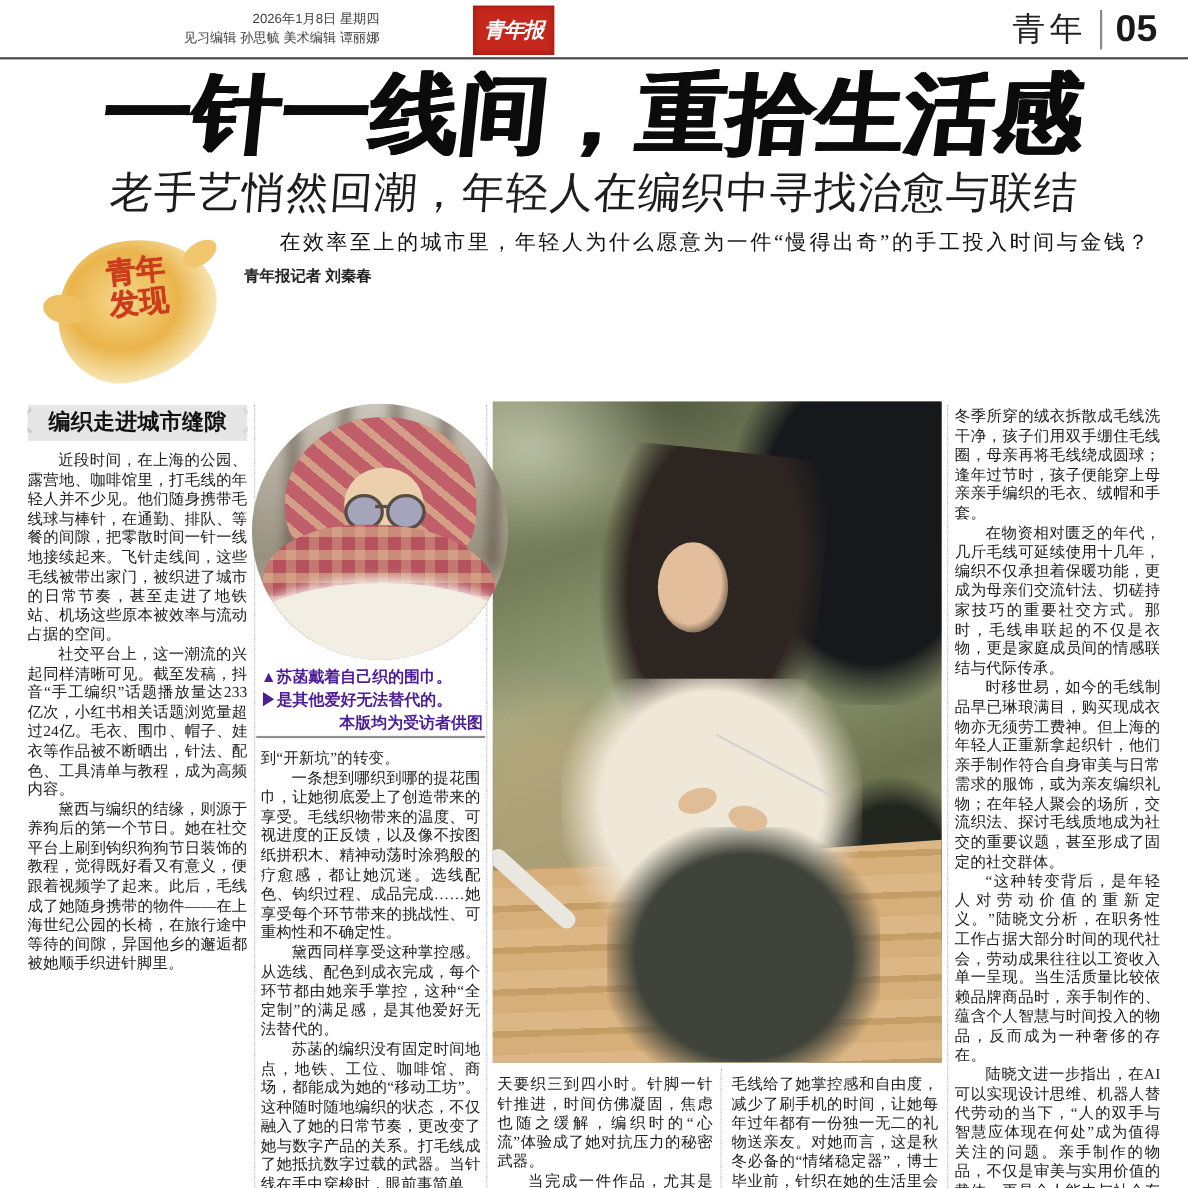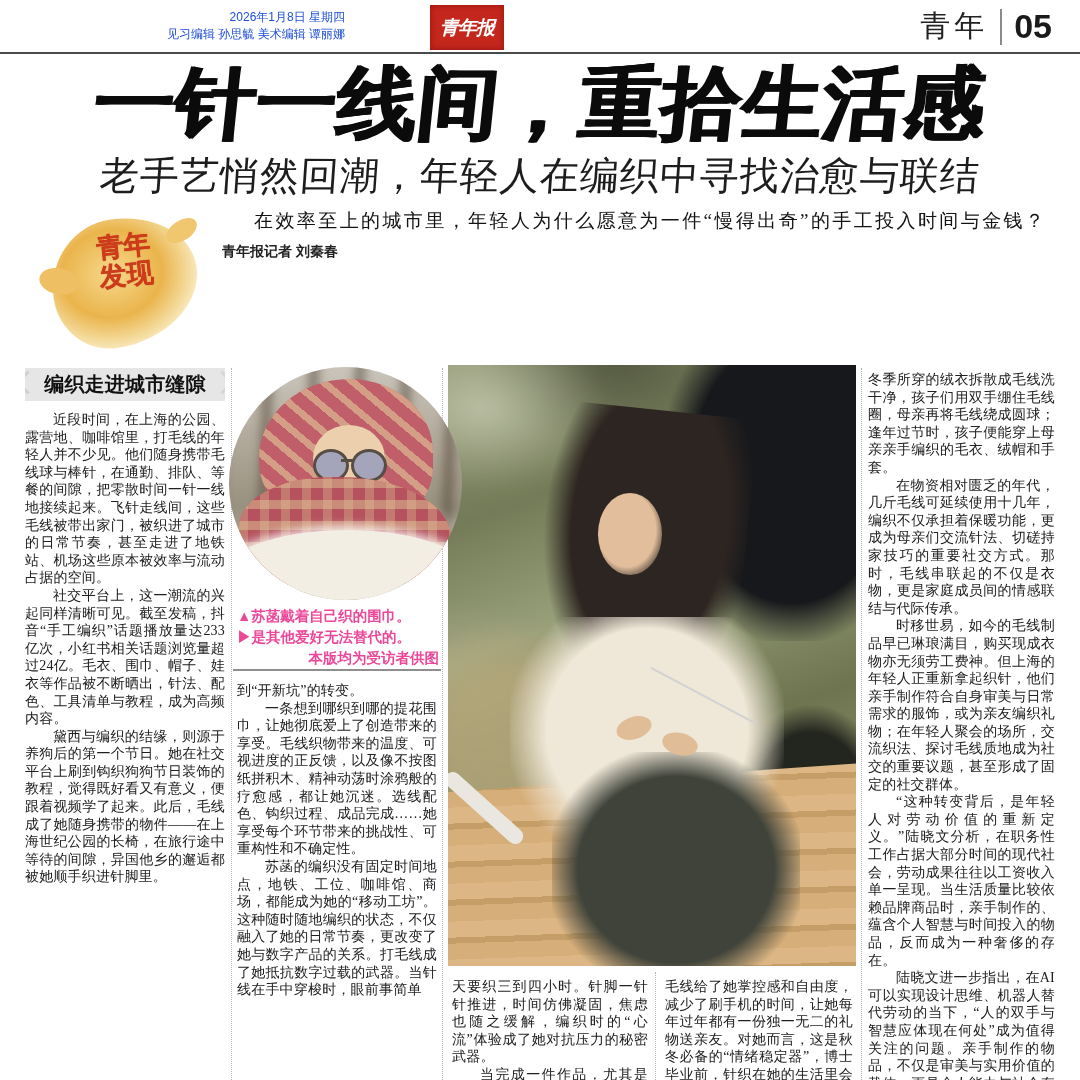--- a/index.html
+++ b/index.html
@@ -2,21 +2,21 @@
 <html><head>
 <meta charset="utf-8">
 <style>
   html,body { margin:0; padding:0; }
   .page {
     position:relative; width:1080px; height:1080px; background:#ffffff;
     overflow:hidden; font-family:"Liberation Serif", serif; color:#1c1c1c;
   }
   
   .date-block { position:absolute; left:0; top:9px; width:345px; text-align:right;
-    font-size:12px; line-height:17px; color:#1d4ed8; font-family:"Liberation Sans",sans-serif; }
+    font-size:12px; line-height:17px; color:#404040; font-family:"Liberation Sans",sans-serif; }
   .masthead-logo { position:absolute; left:430px; top:5px; width:74px; height:45px;
     background:#c4271c; color:#fff; display:flex; align-items:center; justify-content:center;
     font-family:"Liberation Serif",serif; font-style:italic; font-weight:bold; font-size:19px;
     letter-spacing:-1px; box-shadow:inset 0 0 6px rgba(120,10,5,.6); }
   .page-corner { position:absolute; right:28px; top:6px; display:flex; align-items:center; gap:12px; }
   .section-label { font-size:30px; letter-spacing:4px; color:#222; }
   .corner-divider { width:2px; height:36px; background:#8a8a8a; }
   .page-number { font-size:34px; font-weight:bold; color:#1a1a1a; font-family:"Liberation Sans",sans-serif; }
   .header-rule { position:absolute; left:0; top:52px; width:1080px; height:2px; background:#4a4a4a; }
 
@@ -59,21 +59,21 @@
   .section-banner { position:relative; height:33px; background:#e6e6e6; margin-bottom:10px;
     display:flex; align-items:center; justify-content:center;
     font-family:"Liberation Sans",sans-serif; font-weight:bold; font-size:20px; color:#111; }
   .section-banner::before { content:""; position:absolute; left:-6px; top:6px; width:14px; height:14px;
     border-left:3px solid #cfcfcf; border-bottom:3px solid #cfcfcf; transform:rotate(45deg); }
   .section-banner::after { content:""; position:absolute; right:-6px; top:6px; width:14px; height:14px;
     border-right:3px solid #d6d6d6; border-top:3px solid #d6d6d6; transform:rotate(45deg); }
 
   
   .caption-block { position:absolute; left:237px; top:606px; width:202px;
-    font-family:"Liberation Sans",sans-serif; font-weight:bold; font-size:14.5px; line-height:21px; color:#ec4899; }
+    font-family:"Liberation Sans",sans-serif; font-weight:bold; font-size:14.5px; line-height:21px; color:#4c1d95; }
   .caption-credit { text-align:right; }
   .caption-rule { position:absolute; left:233px; top:669px; width:208px; height:2px; background:#8f8f8f; }
 
   
   .photo-circle { position:absolute; left:229px; top:367px; width:233px; height:233px;
     border-radius:50%; overflow:hidden; z-index:3;
     background:linear-gradient(180deg,#cac5bb 0%,#b2aa9c 30%,#98917f 60%,#c4bcab 100%); }
   .pc-trees { position:absolute; inset:-12px;
     background:repeating-linear-gradient(92deg, rgba(74,60,46,.5) 0 11px, rgba(0,0,0,0) 11px 46px);
     filter:blur(5px); }
@@ -194,20 +194,21 @@
   <div class="caption-block">
     <div>▲苏菡戴着自己织的围巾。</div>
     <div>▶是其他爱好无法替代的。</div>
     <div class="caption-credit">本版均为受访者供图</div>
   </div>
   <div class="caption-rule"></div>
 
   <div class="body-text" style="left:237px; top:682px; width:200px; height:398px;">
     <p class="no-indent">到“开新坑”的转变。</p>
     <p>一条想到哪织到哪的提花围巾，让她彻底爱上了创造带来的享受。毛线织物带来的温度、可视进度的正反馈，以及像不按图纸拼积木、精神动荡时涂鸦般的疗愈感，都让她沉迷。选线配色、钩织过程、成品完成……她享受每个环节带来的挑战性、可重构性和不确定性。</p>
+    <p>黛西同样享受这种掌控感。从选线、配色到成衣完成，每个环节都由她亲手掌控，这种“全定制”的满足感，是其他爱好无法替代的。</p>
     <p>苏菡的编织没有固定时间地点，地铁、工位、咖啡馆、商场，都能成为她的“移动工坊”。这种随时随地编织的状态，不仅融入了她的日常节奏，更改变了她与数字产品的关系。打毛线成了她抵抗数字过载的武器。当针线在手中穿梭时，眼前事简单</p>
   </div>
 
   <div class="photo-main">
     <div class="pm-soft"></div>
     <div class="pm-jacket"></div>
     <div class="pm-bag"></div>
     <div class="pm-ground"></div>
     <div class="pm-table"></div>
     <div class="pm-strip"></div>

